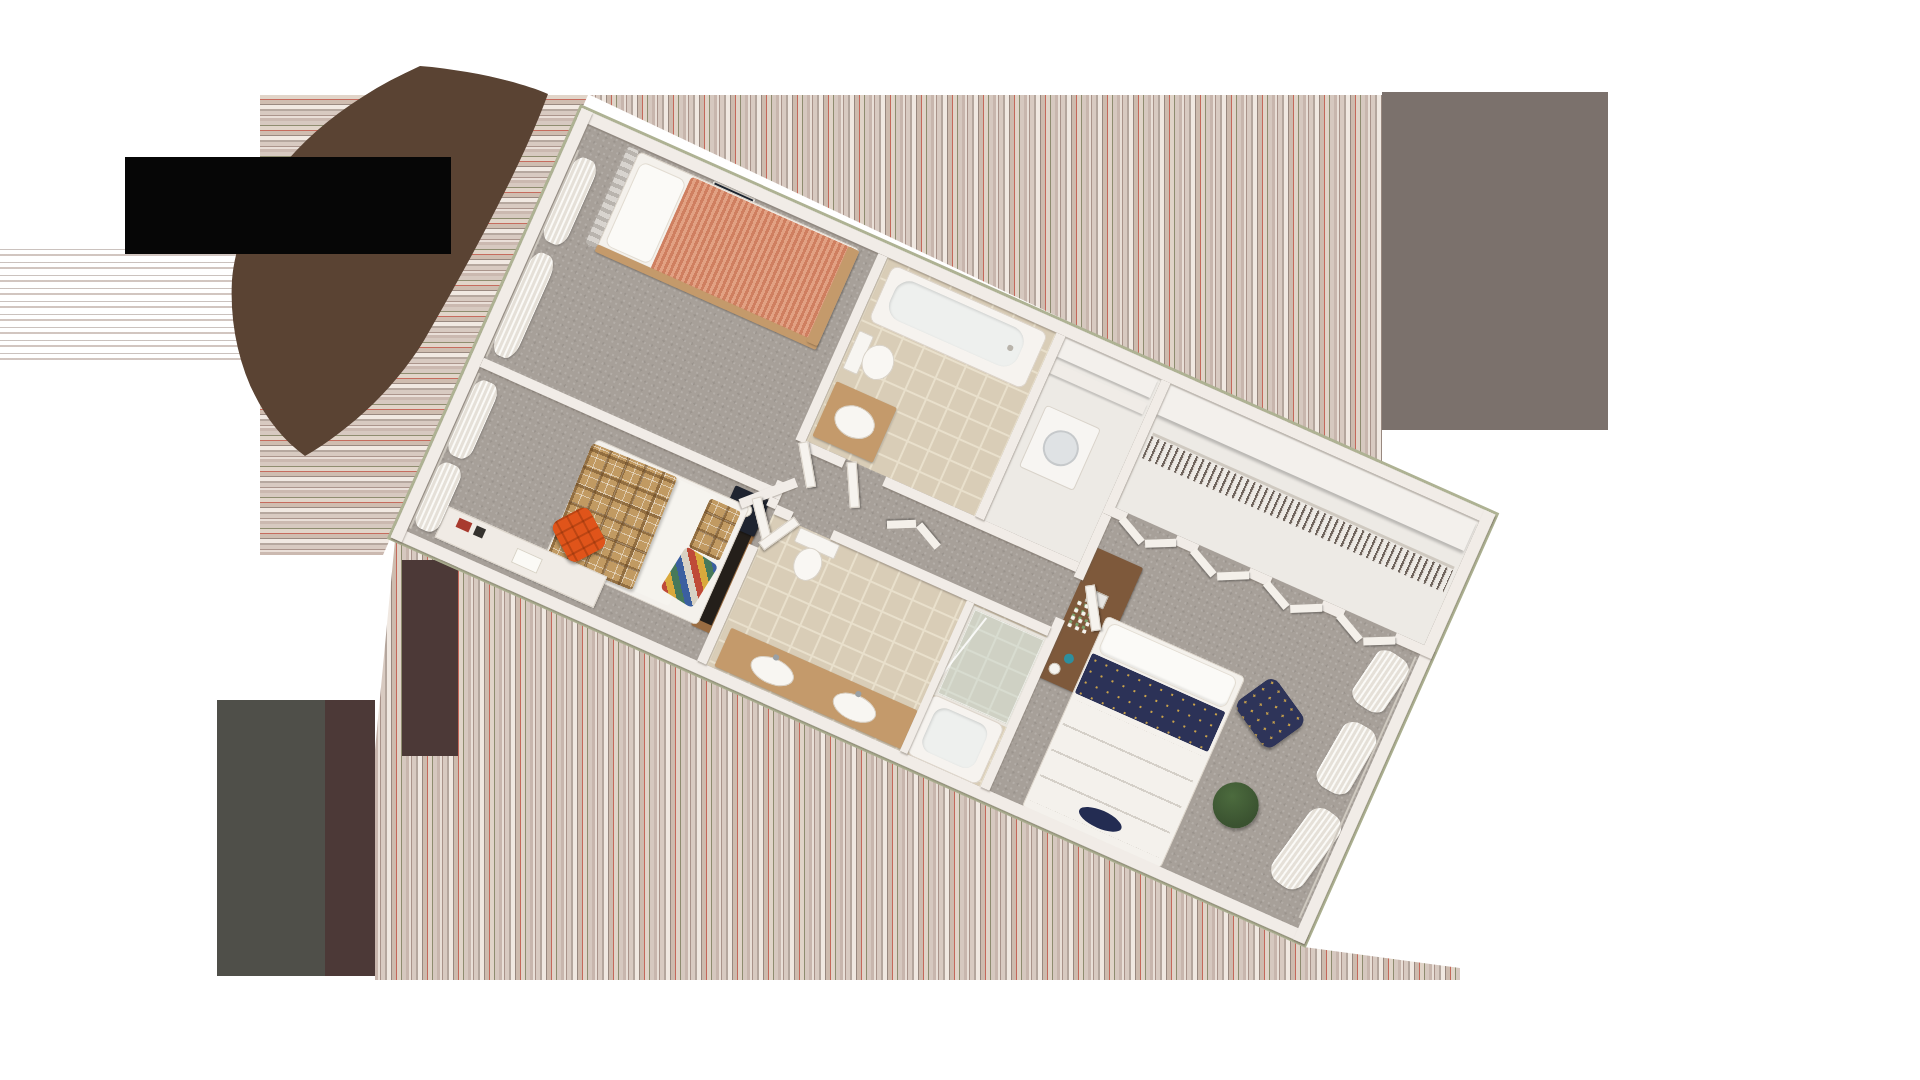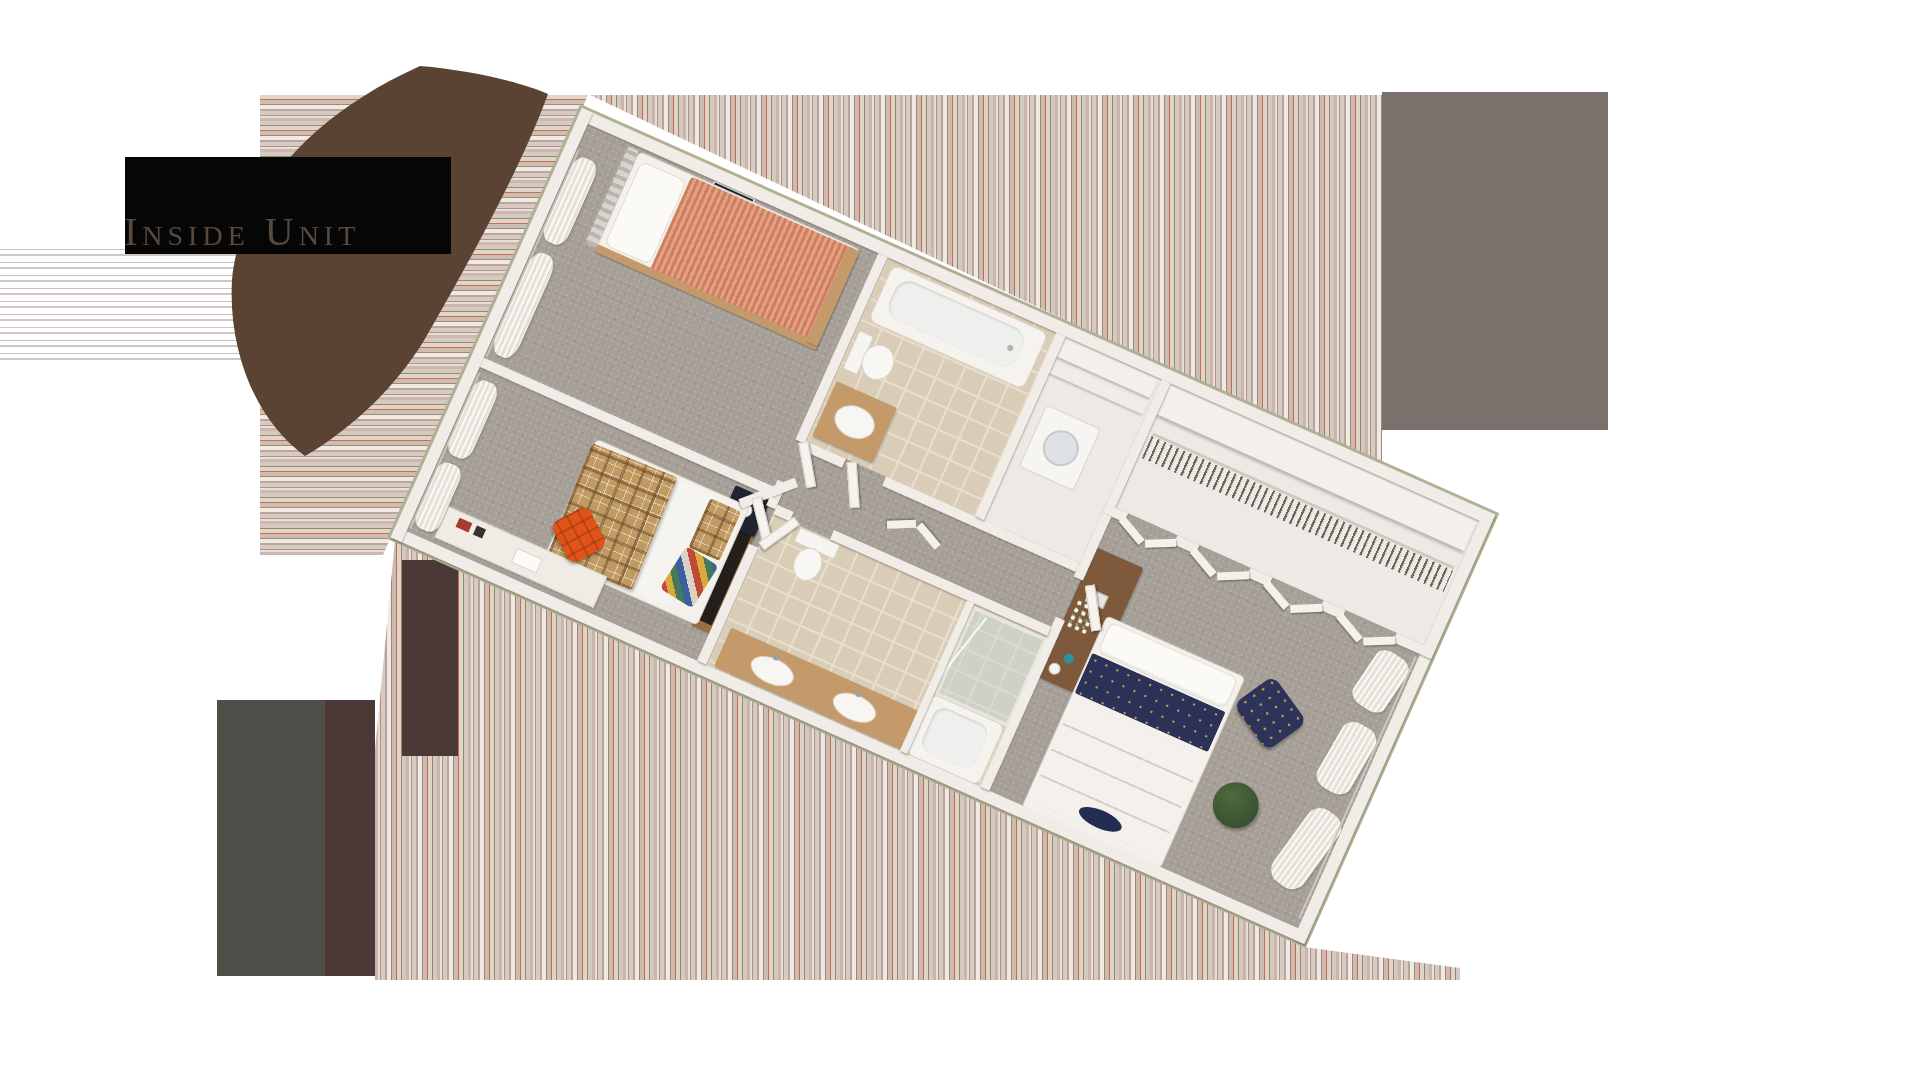--- a/index.html
+++ b/index.html
@@ -77,21 +77,20 @@
   <div style="position:absolute;left:217px;top:700px;width:108px;height:276px;background:var(--artifact_olive_block,#4f4f49);"></div>
   <div style="position:absolute;left:325px;top:700px;width:50px;height:276px;background:var(--artifact_maroon_block,#4c3937);"></div>
   <div style="position:absolute;left:402px;top:560px;width:56px;height:196px;background:var(--artifact_maroon_block,#4c3937);"></div>
 
   <svg class="swoosh" width="360" height="420" viewBox="0 0 360 420">
     <path d="M 210,11 C 260,15 310,27 338,39 C 310,115 260,205 220,275 C 190,330 140,375 95,401
              C 45,365 18,295 22,225 C 28,150 90,65 210,11 Z" fill="var(--swoosh_brown,#5a4333)"></path>
   </svg>
 
   <div class="title-box"></div>
-  <div class="title-line2">Inside Unit</div>
 
   <div class="unit">
 
     <div class="floor-tile" style="left:340px;top:12px;width:185px;height:201px;"></div>
     <div class="floor-white" style="left:535px;top:12px;width:105px;height:201px;"></div>
     <div class="floor-white" style="left:650px;top:12px;width:338px;height:136px;"></div>
     <div class="floor-tile" style="left:340px;top:293px;width:300px;height:165px;"></div>
 
     <div class="w" style="left:0;top:0;width:1000px;height:12px;"></div>
     <div class="w" style="left:0;top:458px;width:1000px;height:12px;"></div>

